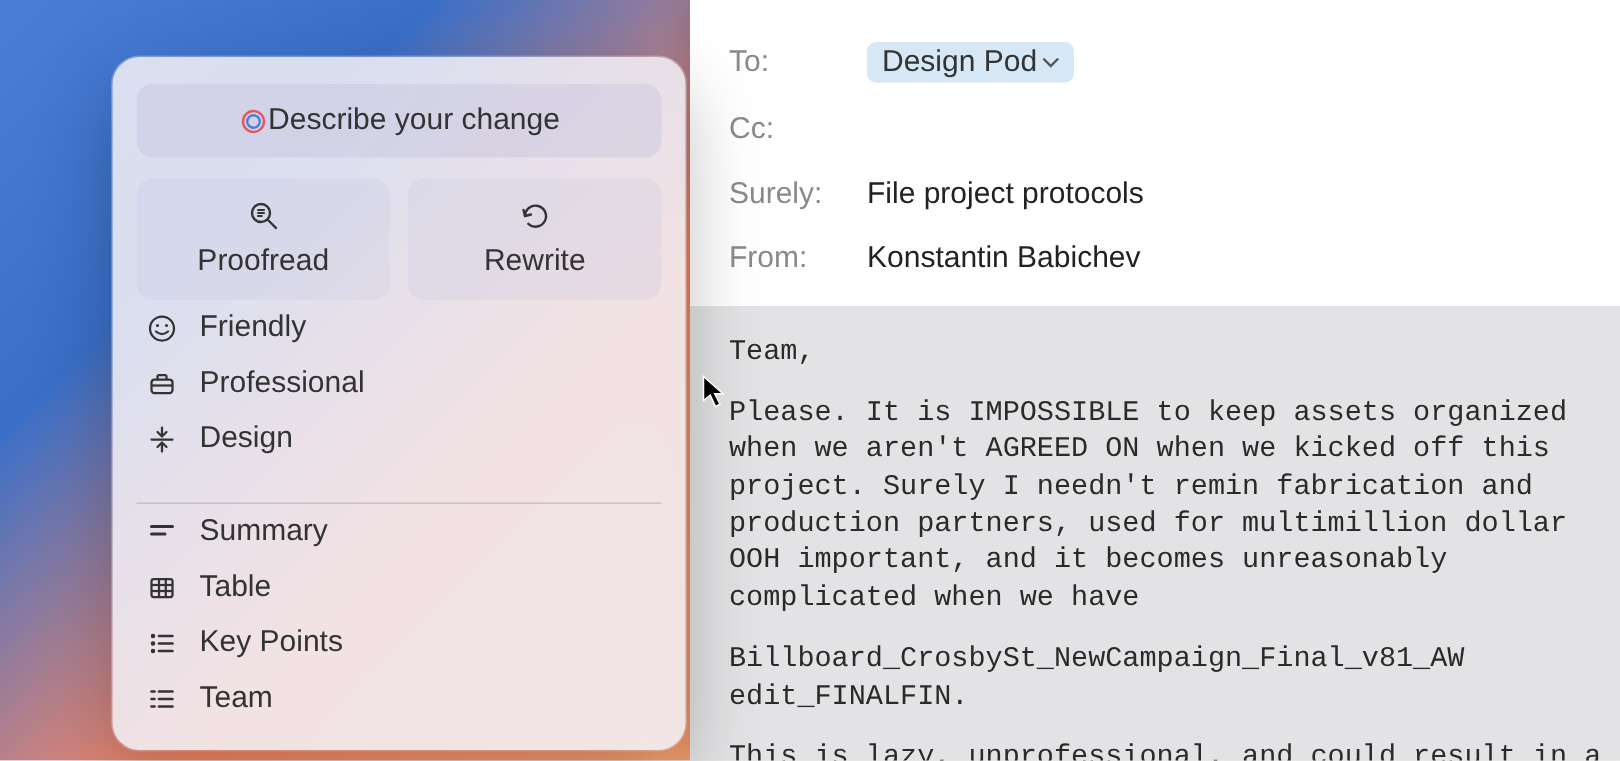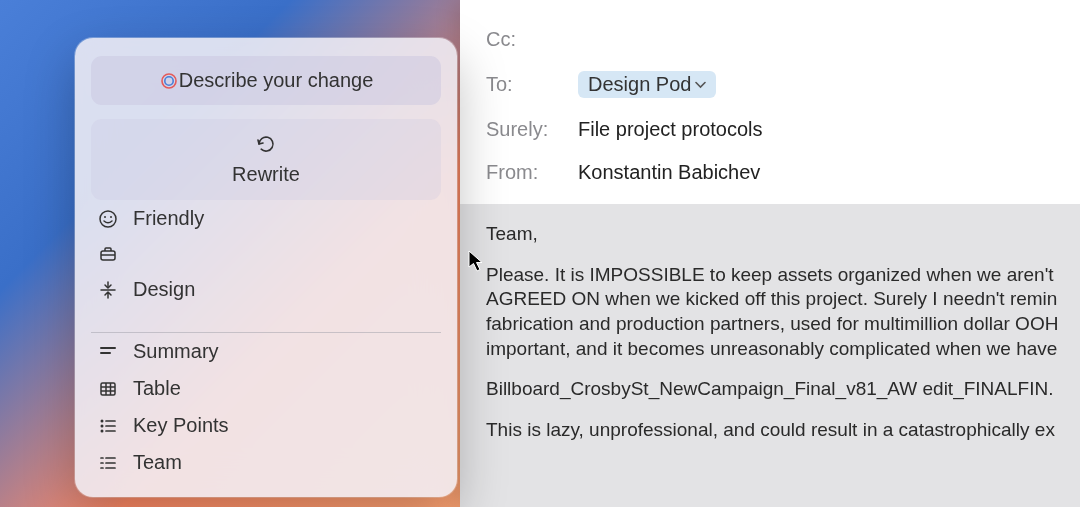--- a/index.html
+++ b/index.html
@@ -67,20 +67,21 @@
       background: #e3e3e5;
       margin-top: 10px;
       padding: 18px 0 18px 26px;
       font-size: 19px;
       line-height: 1.3;
       color: #2a2a2a;
       height: 100%;
     }
     .email-para {
       margin-bottom: 16px;
+      font-family: Liberation Mono, monospace;
     }
     .writing-panel {
       position: absolute;
       left: 75px;
       top: 38px;
       width: 382px;
       background: rgba(240, 238, 245, 0.88);
       backdrop-filter: blur(20px);
       border-radius: 18px;
       box-shadow: 0 20px 50px rgba(0,0,0,0.25), 0 0 0 1px rgba(255,255,255,0.3);
@@ -147,32 +148,32 @@
     svg { display: block; }
   </style>
 </head>
 <body>
 
 <div class="background"></div>
 
 <div class="email-pane">
   <div class="email-header">
     <div class="header-row">
-      <span class="header-label">Cc:</span>
-    </div>
-    <div class="header-row">
       <span class="header-label">To:</span>
       <span class="recipient-chip">
         <span>Design Pod</span>
         <span class="chip-chevron">
           <svg width="11" height="8" viewBox="0 0 11 8">
               <path d="M1 1.5 L5.5 6 L10 1.5" stroke="#555" stroke-width="1.6" fill="none" stroke-linecap="round"></path>
             </svg>
         </span>
       </span>
+    </div>
+    <div class="header-row">
+      <span class="header-label">Cc:</span>
     </div>
     <div class="header-row">
       <span class="header-label">Surely:</span>
       <span class="header-value">File project protocols</span>
     </div>
     <div class="header-row">
       <span class="header-label">From:</span>
       <span class="header-value">Konstantin Babichev</span>
     </div>
   </div>
@@ -192,20 +193,32 @@
         <circle cx="10" cy="10" r="4.2" fill="none" stroke="#4a7fd8" stroke-width="1.6"></circle>
       </svg>
     </span>
     <span>Describe your change</span>
   </div>
 
   <div class="tool-row">
     <div class="tool-btn">
       <span>
         <svg width="22" height="22" viewBox="0 0 22 22">
+          <circle cx="9" cy="9" r="6" fill="none" stroke="#333" stroke-width="1.6"></circle>
+          <line x1="14" y1="14" x2="19" y2="19" stroke="#333" stroke-width="1.6" stroke-linecap="round"></line>
+          <line x1="6.5" y1="9" x2="11.5" y2="9" stroke="#333" stroke-width="1.3"></line>
+          <line x1="6.5" y1="11" x2="10" y2="11" stroke="#333" stroke-width="1.3"></line>
+          <line x1="6.5" y1="7" x2="11.5" y2="7" stroke="#333" stroke-width="1.3"></line>
+        </svg>
+      </span>
+      <span>Proofread</span>
+    </div>
+    <div class="tool-btn">
+      <span>
+        <svg width="22" height="22" viewBox="0 0 22 22">
           <path d="M 4 11 A 7 7 0 1 1 6.2 16.2" fill="none" stroke="#333" stroke-width="1.6" stroke-linecap="round"></path>
           <path d="M 3 7 L 4 11 L 8 10" fill="none" stroke="#333" stroke-width="1.6" stroke-linecap="round" stroke-linejoin="round"></path>
         </svg>
       </span>
       <span>Rewrite</span>
     </div>
   </div>
 
   <div class="tone-list">
     <div class="tone-item">
@@ -220,20 +233,21 @@
       <span>Friendly</span>
     </div>
     <div class="tone-item">
       <span class="tone-icon">
         <svg width="20" height="20" viewBox="0 0 20 20">
           <rect x="3" y="7" width="14" height="9" rx="2" fill="none" stroke="#333" stroke-width="1.5"></rect>
           <path d="M 7 7 L 7 5 Q 7 4 8 4 L 12 4 Q 13 4 13 5 L 13 7" fill="none" stroke="#333" stroke-width="1.5"></path>
           <line x1="3" y1="11" x2="17" y2="11" stroke="#333" stroke-width="1.5"></line>
         </svg>
       </span>
+      <span>Professional</span>
     </div>
     <div class="tone-item">
       <span class="tone-icon">
         <svg width="20" height="20" viewBox="0 0 20 20">
           <line x1="10" y1="2" x2="10" y2="7" stroke="#333" stroke-width="1.5" stroke-linecap="round"></line>
           <path d="M 7 5 L 10 8 L 13 5" fill="none" stroke="#333" stroke-width="1.5" stroke-linecap="round" stroke-linejoin="round"></path>
           <line x1="10" y1="18" x2="10" y2="13" stroke="#333" stroke-width="1.5" stroke-linecap="round"></line>
           <path d="M 7 15 L 10 12 L 13 15" fill="none" stroke="#333" stroke-width="1.5" stroke-linecap="round" stroke-linejoin="round"></path>
           <line x1="3" y1="10" x2="17" y2="10" stroke="#333" stroke-width="1.5" stroke-linecap="round"></line>
         </svg>

